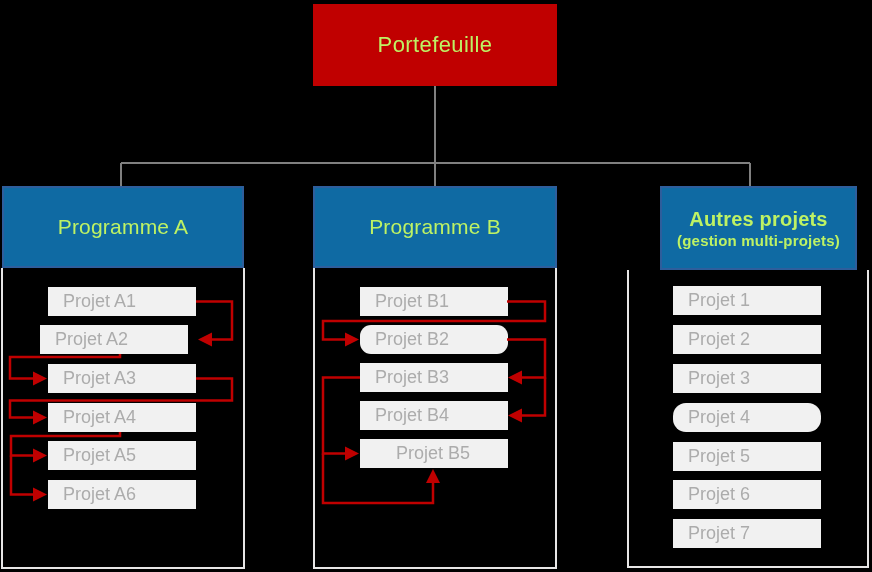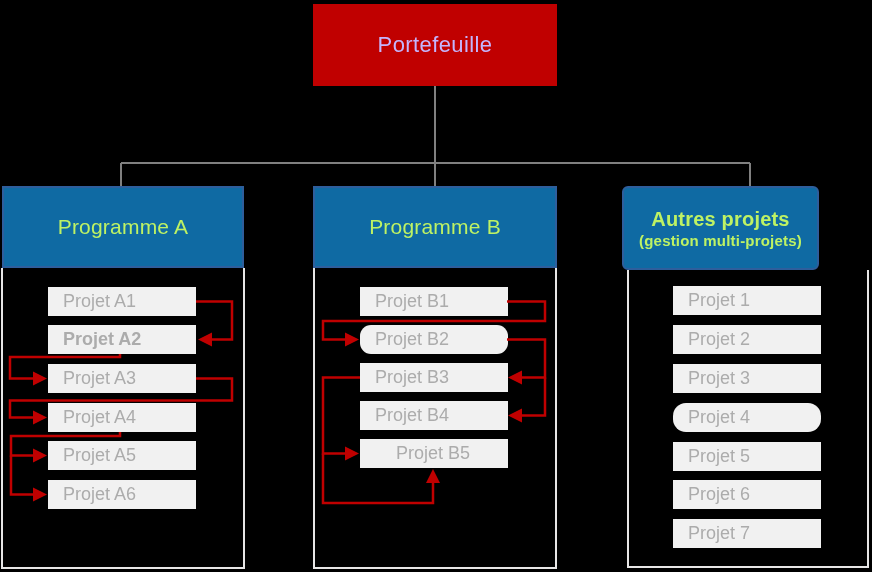--- a/index.html
+++ b/index.html
@@ -2,21 +2,21 @@
 <html><head>
 <meta charset="utf-8">
 <style>
   html,body{margin:0;padding:0;background:#000;}
   #canvas{
     position:relative;width:872px;height:572px;background:#000;overflow:hidden;
     font-family:"Liberation Sans",sans-serif;
   }
   .abs{position:absolute;box-sizing:border-box;}
   .portfolio-box{
-    background:#C00000;color:#c4b5fd;display:flex;align-items:center;justify-content:center;
+    background:#C00000;color:#bef264;display:flex;align-items:center;justify-content:center;
     font-size:22px;letter-spacing:.4px;font-weight:500;
   }
   .prog-header{
     background:#0F6AA3;border:2px solid #2E5E9C;color:#bef264;
     display:flex;flex-direction:column;align-items:center;justify-content:center;
     font-size:21px;letter-spacing:.2px;text-align:center;
   }
   .prog-header .sub{font-size:15px;font-weight:700;margin-top:1px;}
   .prog-header.bold-title .main{font-size:20px;font-weight:700;}
   .col-body{
@@ -47,27 +47,27 @@
   <div class="abs col-body" style="left:1px;top:268px;width:244px;height:301px;"></div>
   <div class="abs col-body" style="left:313px;top:268px;width:244px;height:301px;"></div>
   <div class="abs col-body" style="left:627px;top:270px;width:242px;height:298px;"></div>
 
   <div class="abs prog-header" style="left:2px;top:186px;width:242px;height:82px;">
     <span class="main">Programme A</span>
   </div>
   <div class="abs prog-header" style="left:313px;top:186px;width:244px;height:82px;">
     <span class="main">Programme B</span>
   </div>
-  <div class="abs prog-header bold-title" style="left:622px;top:186px;width:197px;height:84px;border-radius:6px;">
+  <div class="abs prog-header bold-title" style="left:660px;top:186px;width:197px;height:84px;">
     <span class="main">Autres projets</span>
     <span class="sub">(gestion multi-projets)</span>
   </div>
 
   <div class="abs proj" style="left:48px;top:287px;">Projet A1</div>
-  <div class="abs proj" style="left:48px;top:325px;font-weight:bold;">Projet A2</div>
+  <div class="abs proj" style="left:40px;top:325px;">Projet A2</div>
   <div class="abs proj" style="left:48px;top:364px;">Projet A3</div>
   <div class="abs proj" style="left:48px;top:403px;">Projet A4</div>
   <div class="abs proj" style="left:48px;top:441px;">Projet A5</div>
   <div class="abs proj" style="left:48px;top:480px;">Projet A6</div>
 
   <div class="abs proj" style="left:360px;top:287px;">Projet B1</div>
   <div class="abs proj" style="left:360px;top:325px;border-radius:11px;">Projet B2</div>
   <div class="abs proj" style="left:360px;top:363px;">Projet B3</div>
   <div class="abs proj" style="left:360px;top:401px;">Projet B4</div>
   <div class="abs proj" style="left:360px;top:439px;padding-left:36px;">Projet B5</div>

